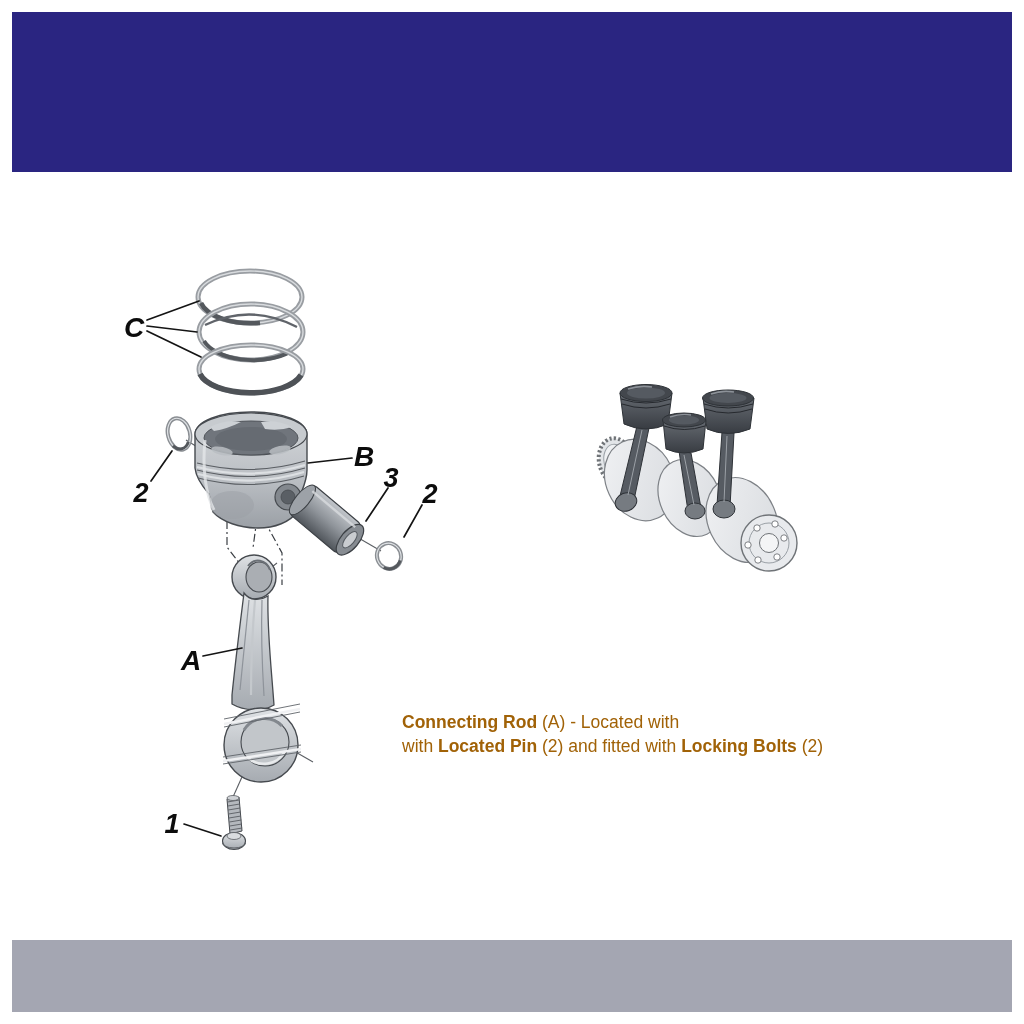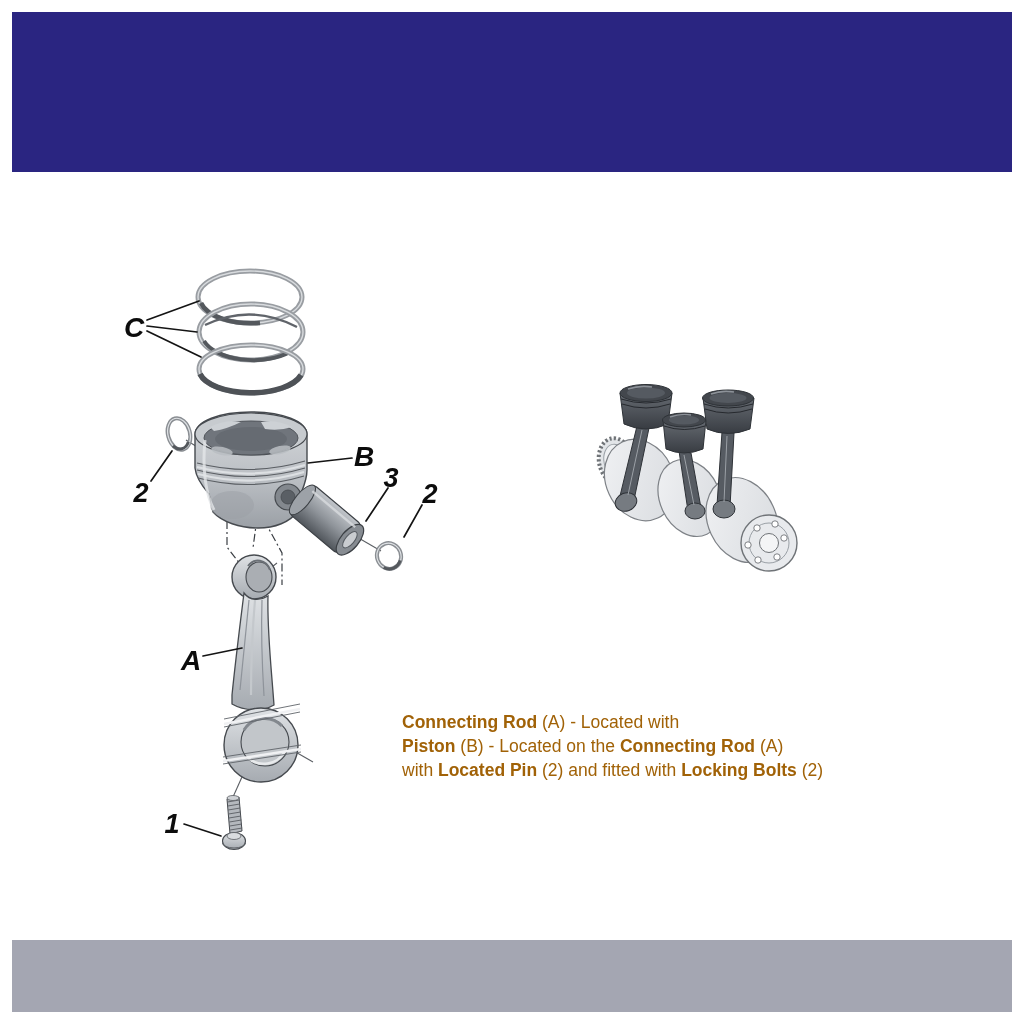--- a/index.html
+++ b/index.html
@@ -232,15 +232,14 @@
     <text class="callout" x="364" y="466">B</text>
     <text class="callout callout-num" x="391" y="487">3</text>
     <text class="callout callout-num" x="430" y="503">2</text>
     <text class="callout" x="191" y="670">A</text>
     <text class="callout callout-num" x="172" y="833">1</text>
   </g>
 </svg>
 
 <div class="desc">
     <div class="desc-line"><span class="b">Connecting Rod</span><span> (A) - Located with</span></div>
-    <div class="desc-line"><span class="b">Piston</span><span> (B) - Located on the </span><span class="b">Connecting Rod</span><span> (A)</span></div>
     <div class="desc-line"><span>with </span><span class="b">Located Pin</span><span> (2) and fitted with </span><span class="b">Locking Bolts</span><span> (2)</span></div>
   </div>
 
 </body></html>

